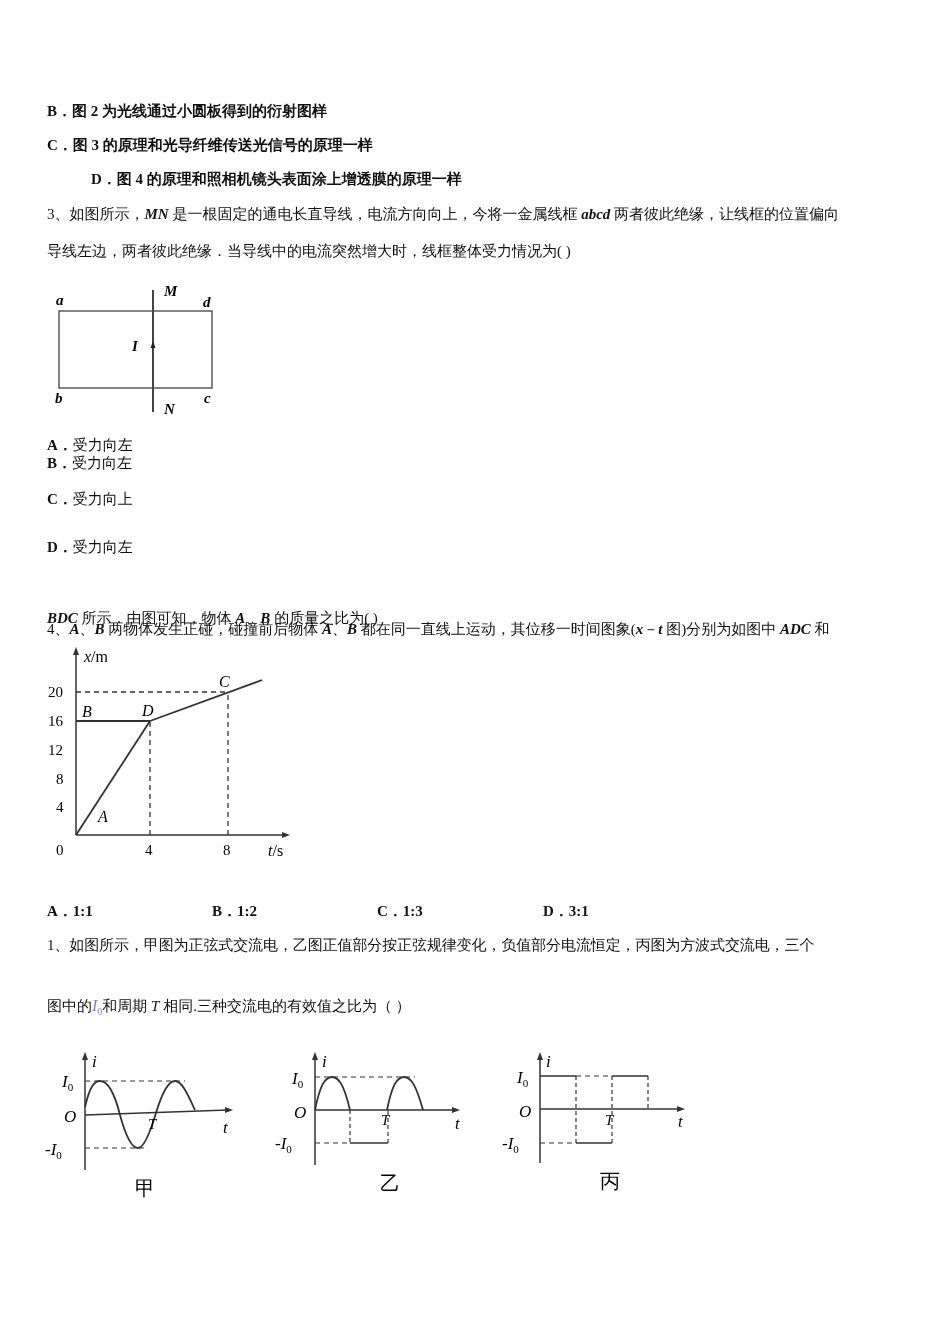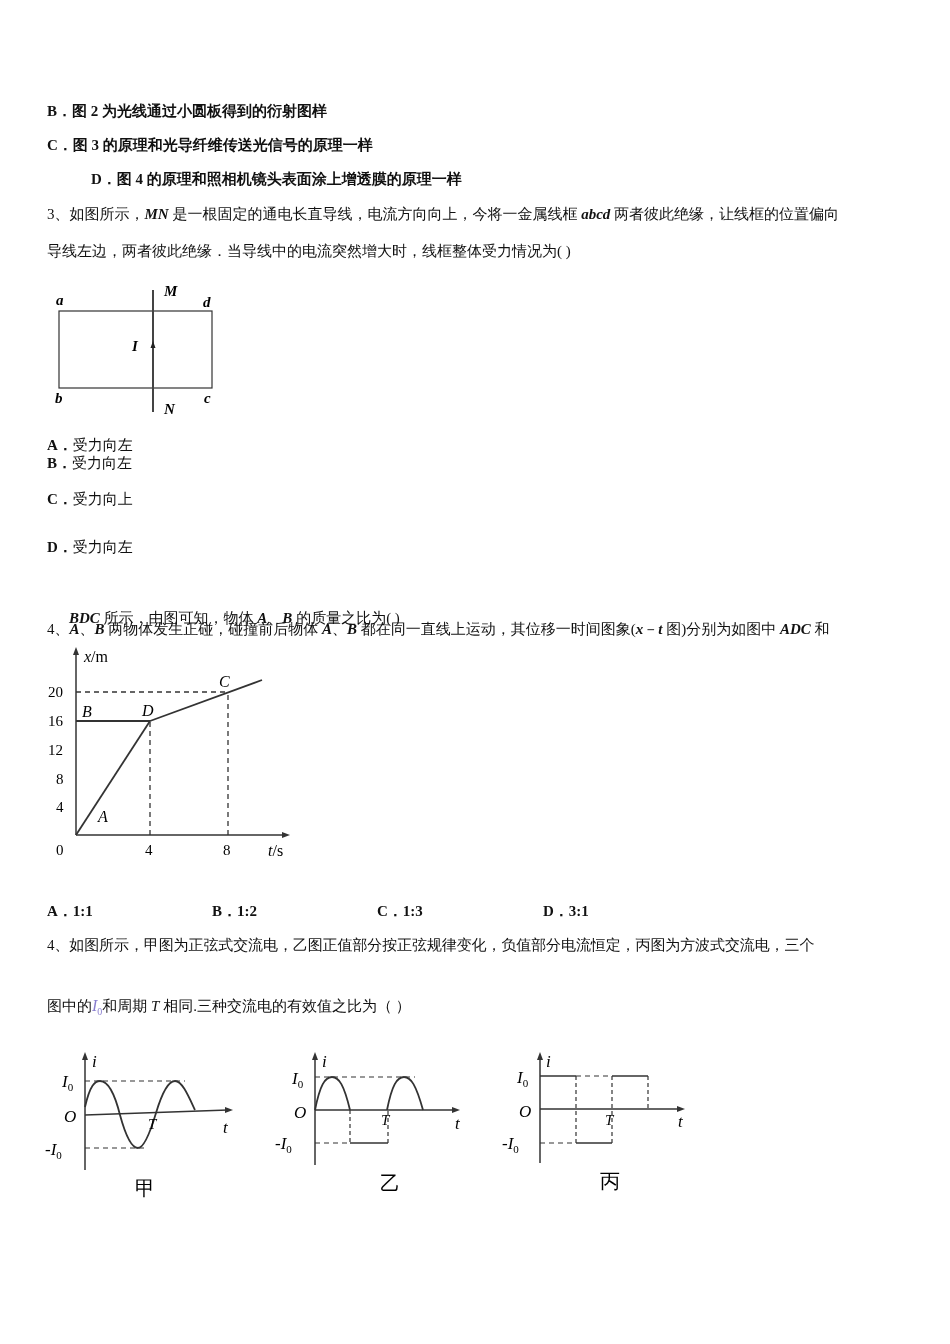--- a/index.html
+++ b/index.html
@@ -61,21 +61,21 @@
 <div class="line" style="top:489px;">
   <span>C．</span><span style="font-weight:normal">受力向上</span>
 </div>
 <div class="line" style="top:537px;">
   <span>D．</span><span style="font-weight:normal">受力向左</span>
 </div>
 
 <div class="line" style="top:571px; font-weight:normal;margin-top:48px;">
   <span>4、</span><span class="it">A</span><span>、</span><span class="it">B</span><span> 两物体发生正碰，碰撞前后物体 </span><span class="it">A</span><span>、</span><span class="it">B</span><span> 都在同一直线上运动，其位移一时间图象(</span><span class="it">x</span><span>－</span><span class="it">t</span><span> 图)分别为如图中 </span><span class="it">ADC</span><span> 和</span>
 </div>
-<div class="line" style="top:608px; font-weight:normal;margin-left:22px;">
+<div class="line" style="top:608px; font-weight:normal;">
   <span class="it">BDC</span><span> 所示．由图可知，物体 </span><span class="it">A</span><span>、</span><span class="it">B</span><span> 的质量之比为(        )</span>
 </div>
 
 <svg class="fig" style="left:40px; top:640px;" width="260" height="230" viewBox="0 0 260 230">
 
   <line x1="36" y1="195" x2="36" y2="12" stroke="#333" stroke-width="1.5"></line>
   <polygon points="36,7 33,15 39,15" fill="#333"></polygon>
   <line x1="36" y1="195" x2="245" y2="195" stroke="#333" stroke-width="1.5"></line>
   <polygon points="250,195 242,192 242,198" fill="#333"></polygon>
 
@@ -104,21 +104,21 @@
 </svg>
 
 <div class="line row-opts" style="top:901px;">
   <span style="position:absolute; left:0;"><span>A．</span><span>1:1</span></span>
   <span style="position:absolute; left:165px;"><span>B．</span><span>1:2</span></span>
   <span style="position:absolute; left:330px;"><span>C．</span><span>1:3</span></span>
   <span style="position:absolute; left:496px;"><span>D．</span><span>3:1</span></span>
 </div>
 
 <div class="line" style="top:935px; font-weight:normal; letter-spacing:-0.1px;">
-  <span>4、如图所示，甲图为正弦式交流电，乙图正值部分按正弦规律变化，负值部分电流恒定，丙图为方波式交流电，三个</span>
+  <span>1、如图所示，甲图为正弦式交流电，乙图正值部分按正弦规律变化，负值部分电流恒定，丙图为方波式交流电，三个</span>
 </div>
 <div class="line" style="top:996px; font-weight:normal;">
   <span>图中的</span><span class="blue-var"><span>I</span><sub>0</sub></span><span>和周期 </span><span class="it" style="font-weight:normal">T</span><span> 相同.三种交流电的有效值之比为（    ）</span>
 </div>
 
 <svg class="fig" style="left:40px; top:1045px;" width="220" height="160" viewBox="0 0 220 160">
   <line x1="45" y1="125" x2="45" y2="12" stroke="#333" stroke-width="1.5"></line>
   <polygon points="45,7 42,15 48,15" fill="#333"></polygon>
   <line x1="45" y1="70" x2="188" y2="65" stroke="#333" stroke-width="1.5"></line>
   <polygon points="193,65 185,62 185,68" fill="#333"></polygon>

